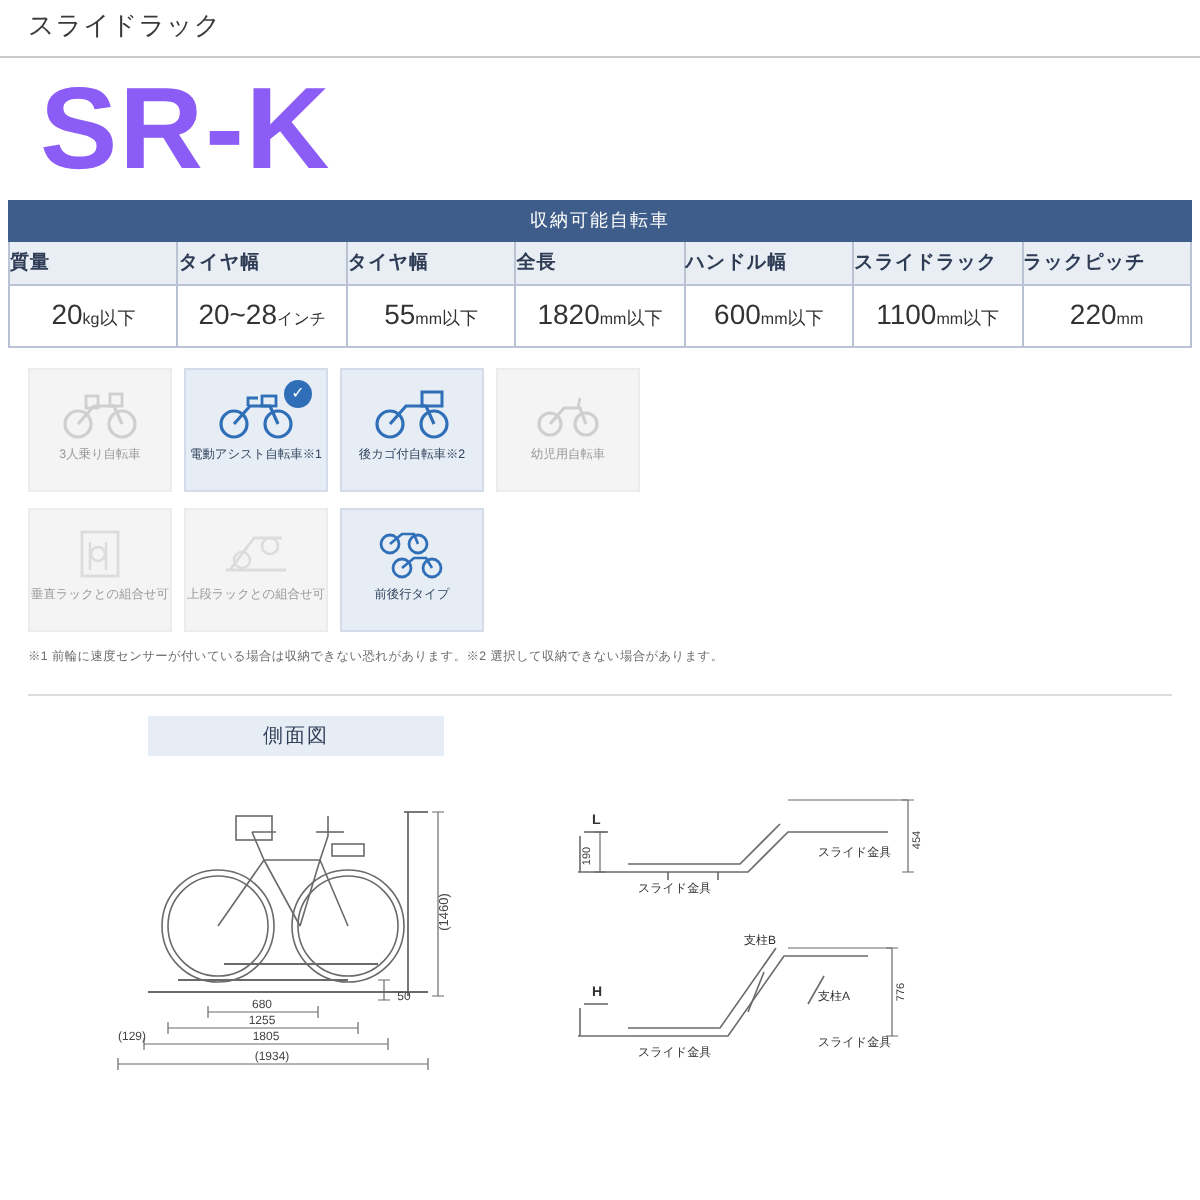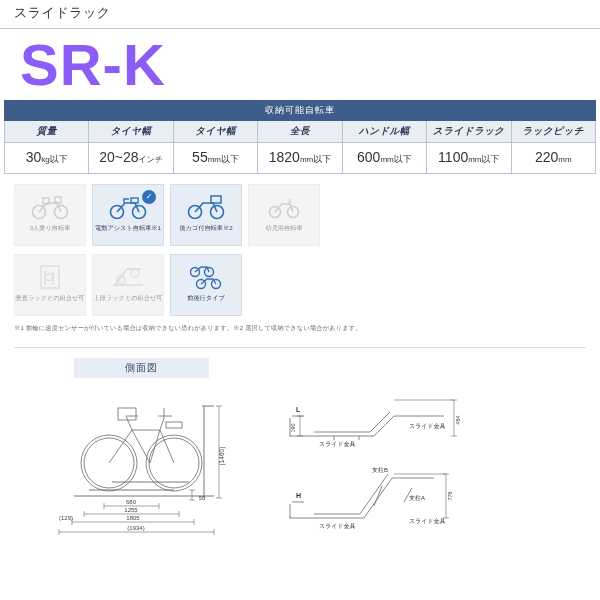--- a/index.html
+++ b/index.html
@@ -46,25 +46,24 @@
     text-align:center;
     padding:3px 0;
     border:1px solid #3f5d8a;
     letter-spacing:1px;
   }
   .spec-table th {
     background:#e9edf4;
     color:#2e3d55;
     font-size:9.5px;
     font-weight:bold;
-    text-align:center;
+    text-align:left;
     padding:4px 0;
     border:1px solid #b9c3d3;
     letter-spacing:0.5px;
-    font-style:italic;
   }
   .spec-table td {
     background:#ffffff;
     text-align:center;
     padding:6px 0 7px 0;
     border:1px solid #b9c3d3;
     font-size:14px;
     color:#333;
     white-space:nowrap;
   }
@@ -122,21 +121,21 @@
     letter-spacing:0.2px;
   }
   
   .sideview-wrap {
     margin:14px 14px 0 14px;
     border-top:1px solid #dcdcdc;
     padding-top:10px;
     position:relative;
   }
   .sv-title {
-    width:135px;
+    width:148px;
     background:#e7edf5;
     color:#31405a;
     font-size:10px;
     text-align:center;
     padding:3px 0;
     margin:0 auto 0 60px;
     letter-spacing:1px;
   }
   .drawing {
     position:relative;
@@ -160,21 +159,21 @@
     <tr>
       <th>質量</th>
       <th>タイヤ幅</th>
       <th>タイヤ幅</th>
       <th>全長</th>
       <th>ハンドル幅</th>
       <th>スライドラック</th>
       <th>ラックピッチ</th>
     </tr>
     <tr>
-      <td><span>30</span><span class="u">kg</span><span class="s">以下</span></td>
+      <td><span>20</span><span class="u">kg</span><span class="s">以下</span></td>
       <td><span>20~28</span><span class="u">インチ</span><span class="s"></span></td>
       <td><span>55</span><span class="u">mm</span><span class="s">以下</span></td>
       <td><span>1820</span><span class="u">mm</span><span class="s">以下</span></td>
       <td><span>600</span><span class="u">mm</span><span class="s">以下</span></td>
       <td><span>1100</span><span class="u">mm</span><span class="s">以下</span></td>
       <td><span>220</span><span class="u">mm</span><span class="s"></span></td>
     </tr>
   </tbody>
     </table>
 </div>

